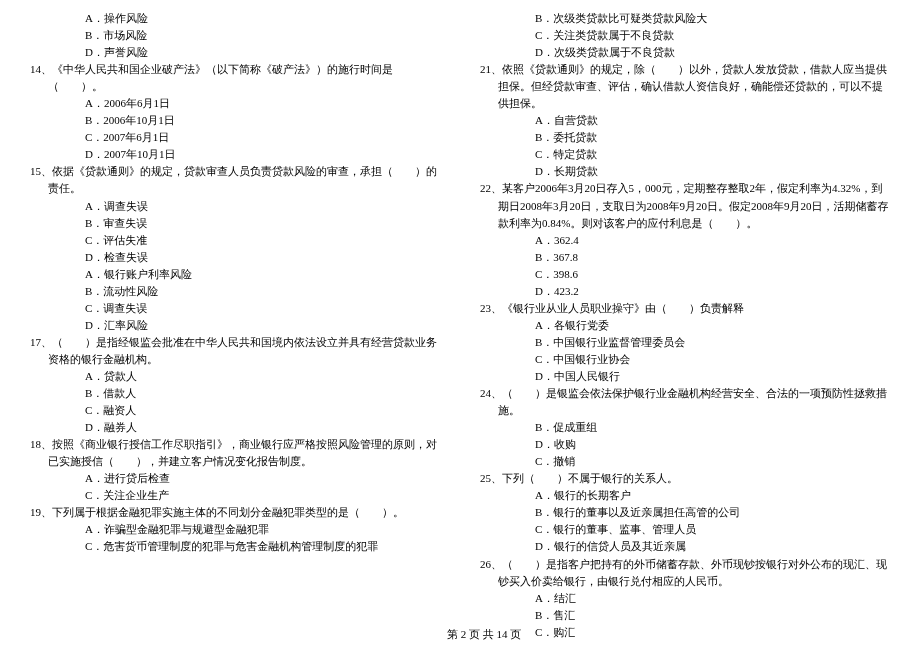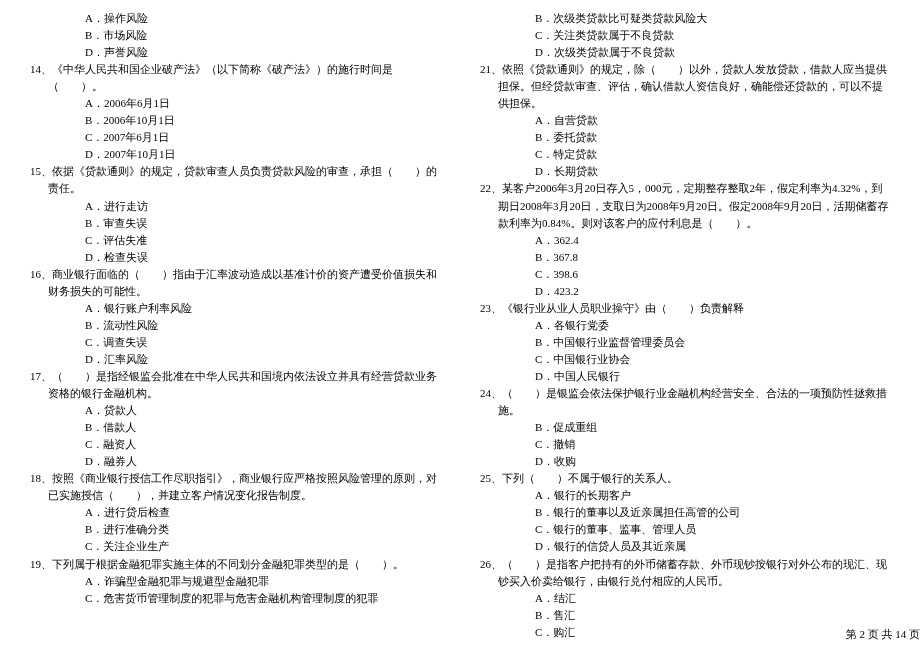--- a/index.html
+++ b/index.html
@@ -31,61 +31,59 @@
     }
     .q {
       padding-left: 18px;
       text-indent: -18px;
     }
     .footer {
       position: absolute;
       bottom: 8px;
       left: 0;
       right: 0;
-      text-align: right;
+      text-align: center;
       font-size: 11px;
       padding-left: 48px;
     }
   </style>
 </head>
 <body>
 
 <div class="columns">
   <div class="col">
     <div class="opt">A．操作风险</div>
     <div class="opt">B．市场风险</div>
     <div class="opt">D．声誉风险</div>
 
     <div class="q">14、《中华人民共和国企业破产法》（以下简称《破产法》）的施行时间是（　　）。</div>
     <div class="opt">A．2006年6月1日</div>
     <div class="opt">B．2006年10月1日</div>
     <div class="opt">C．2007年6月1日</div>
     <div class="opt">D．2007年10月1日</div>
 
     <div class="q">15、依据《贷款通则》的规定，贷款审查人员负责贷款风险的审查，承担（　　）的责任。</div>
-    <div class="opt">A．进行走访</div>
+    <div class="opt">A．调查失误</div>
     <div class="opt">B．审查失误</div>
     <div class="opt">C．评估失准</div>
     <div class="opt">D．检查失误</div>
 
-    <div class="q">16、商业银行面临的（　　）指由于汇率波动造成以基准计价的资产遭受价值损失和财务损失的可能性。</div>
     <div class="opt">A．银行账户利率风险</div>
     <div class="opt">B．流动性风险</div>
     <div class="opt">C．调查失误</div>
     <div class="opt">D．汇率风险</div>
 
     <div class="q">17、（　　）是指经银监会批准在中华人民共和国境内依法设立并具有经营贷款业务资格的银行金融机构。</div>
     <div class="opt">A．贷款人</div>
     <div class="opt">B．借款人</div>
     <div class="opt">C．融资人</div>
     <div class="opt">D．融券人</div>
 
     <div class="q">18、按照《商业银行授信工作尽职指引》，商业银行应严格按照风险管理的原则，对已实施授信（　　），并建立客户情况变化报告制度。</div>
     <div class="opt">A．进行贷后检查</div>
-    <div class="opt">B．进行准确分类</div>
     <div class="opt">C．关注企业生产</div>
 
     <div class="q">19、下列属于根据金融犯罪实施主体的不同划分金融犯罪类型的是（　　）。</div>
     <div class="opt">A．诈骗型金融犯罪与规避型金融犯罪</div>
     <div class="opt">C．危害货币管理制度的犯罪与危害金融机构管理制度的犯罪</div>
 
   </div>
 
   <div class="col">
     <div class="opt">B．次级类贷款比可疑类贷款风险大</div>
@@ -105,22 +103,22 @@
     <div class="opt">D．423.2</div>
 
     <div class="q">23、《银行业从业人员职业操守》由（　　）负责解释</div>
     <div class="opt">A．各银行党委</div>
     <div class="opt">B．中国银行业监督管理委员会</div>
     <div class="opt">C．中国银行业协会</div>
     <div class="opt">D．中国人民银行</div>
 
     <div class="q">24、（　　）是银监会依法保护银行业金融机构经营安全、合法的一项预防性拯救措施。</div>
     <div class="opt">B．促成重组</div>
+    <div class="opt">D．收购</div>
     <div class="opt">C．撤销</div>
-    <div class="opt">D．收购</div>
 
     <div class="q">25、下列（　　）不属于银行的关系人。</div>
     <div class="opt">A．银行的长期客户</div>
     <div class="opt">B．银行的董事以及近亲属担任高管的公司</div>
     <div class="opt">C．银行的董事、监事、管理人员</div>
     <div class="opt">D．银行的信贷人员及其近亲属</div>
 
     <div class="q">26、（　　）是指客户把持有的外币储蓄存款、外币现钞按银行对外公布的现汇、现钞买入价卖给银行，由银行兑付相应的人民币。</div>
     <div class="opt">A．结汇</div>
     <div class="opt">B．售汇</div>

